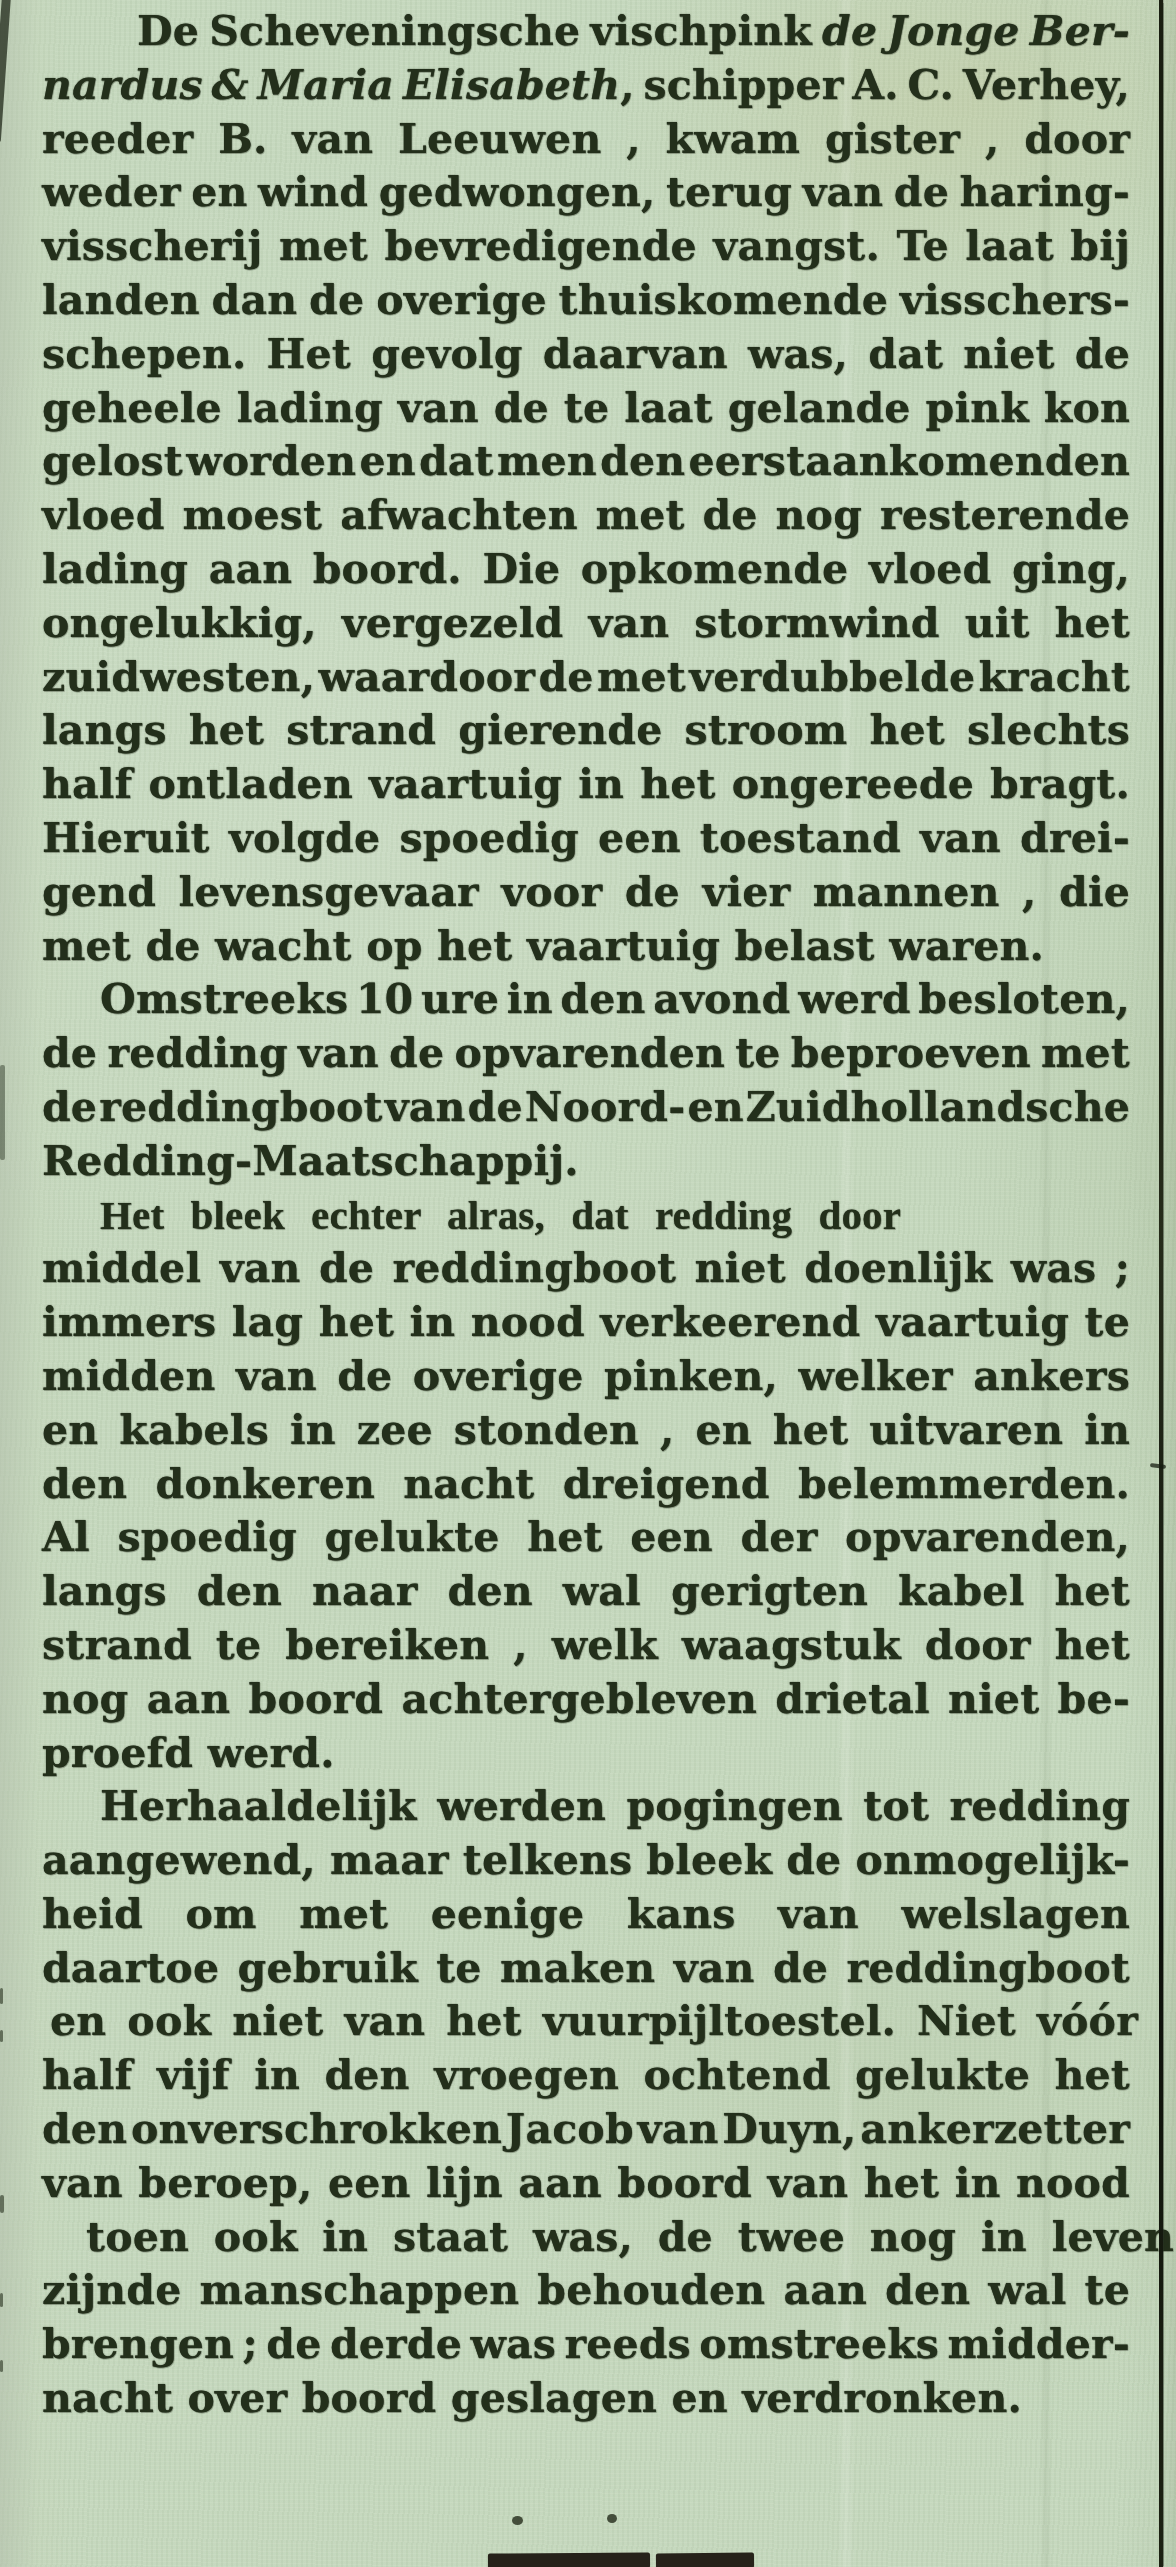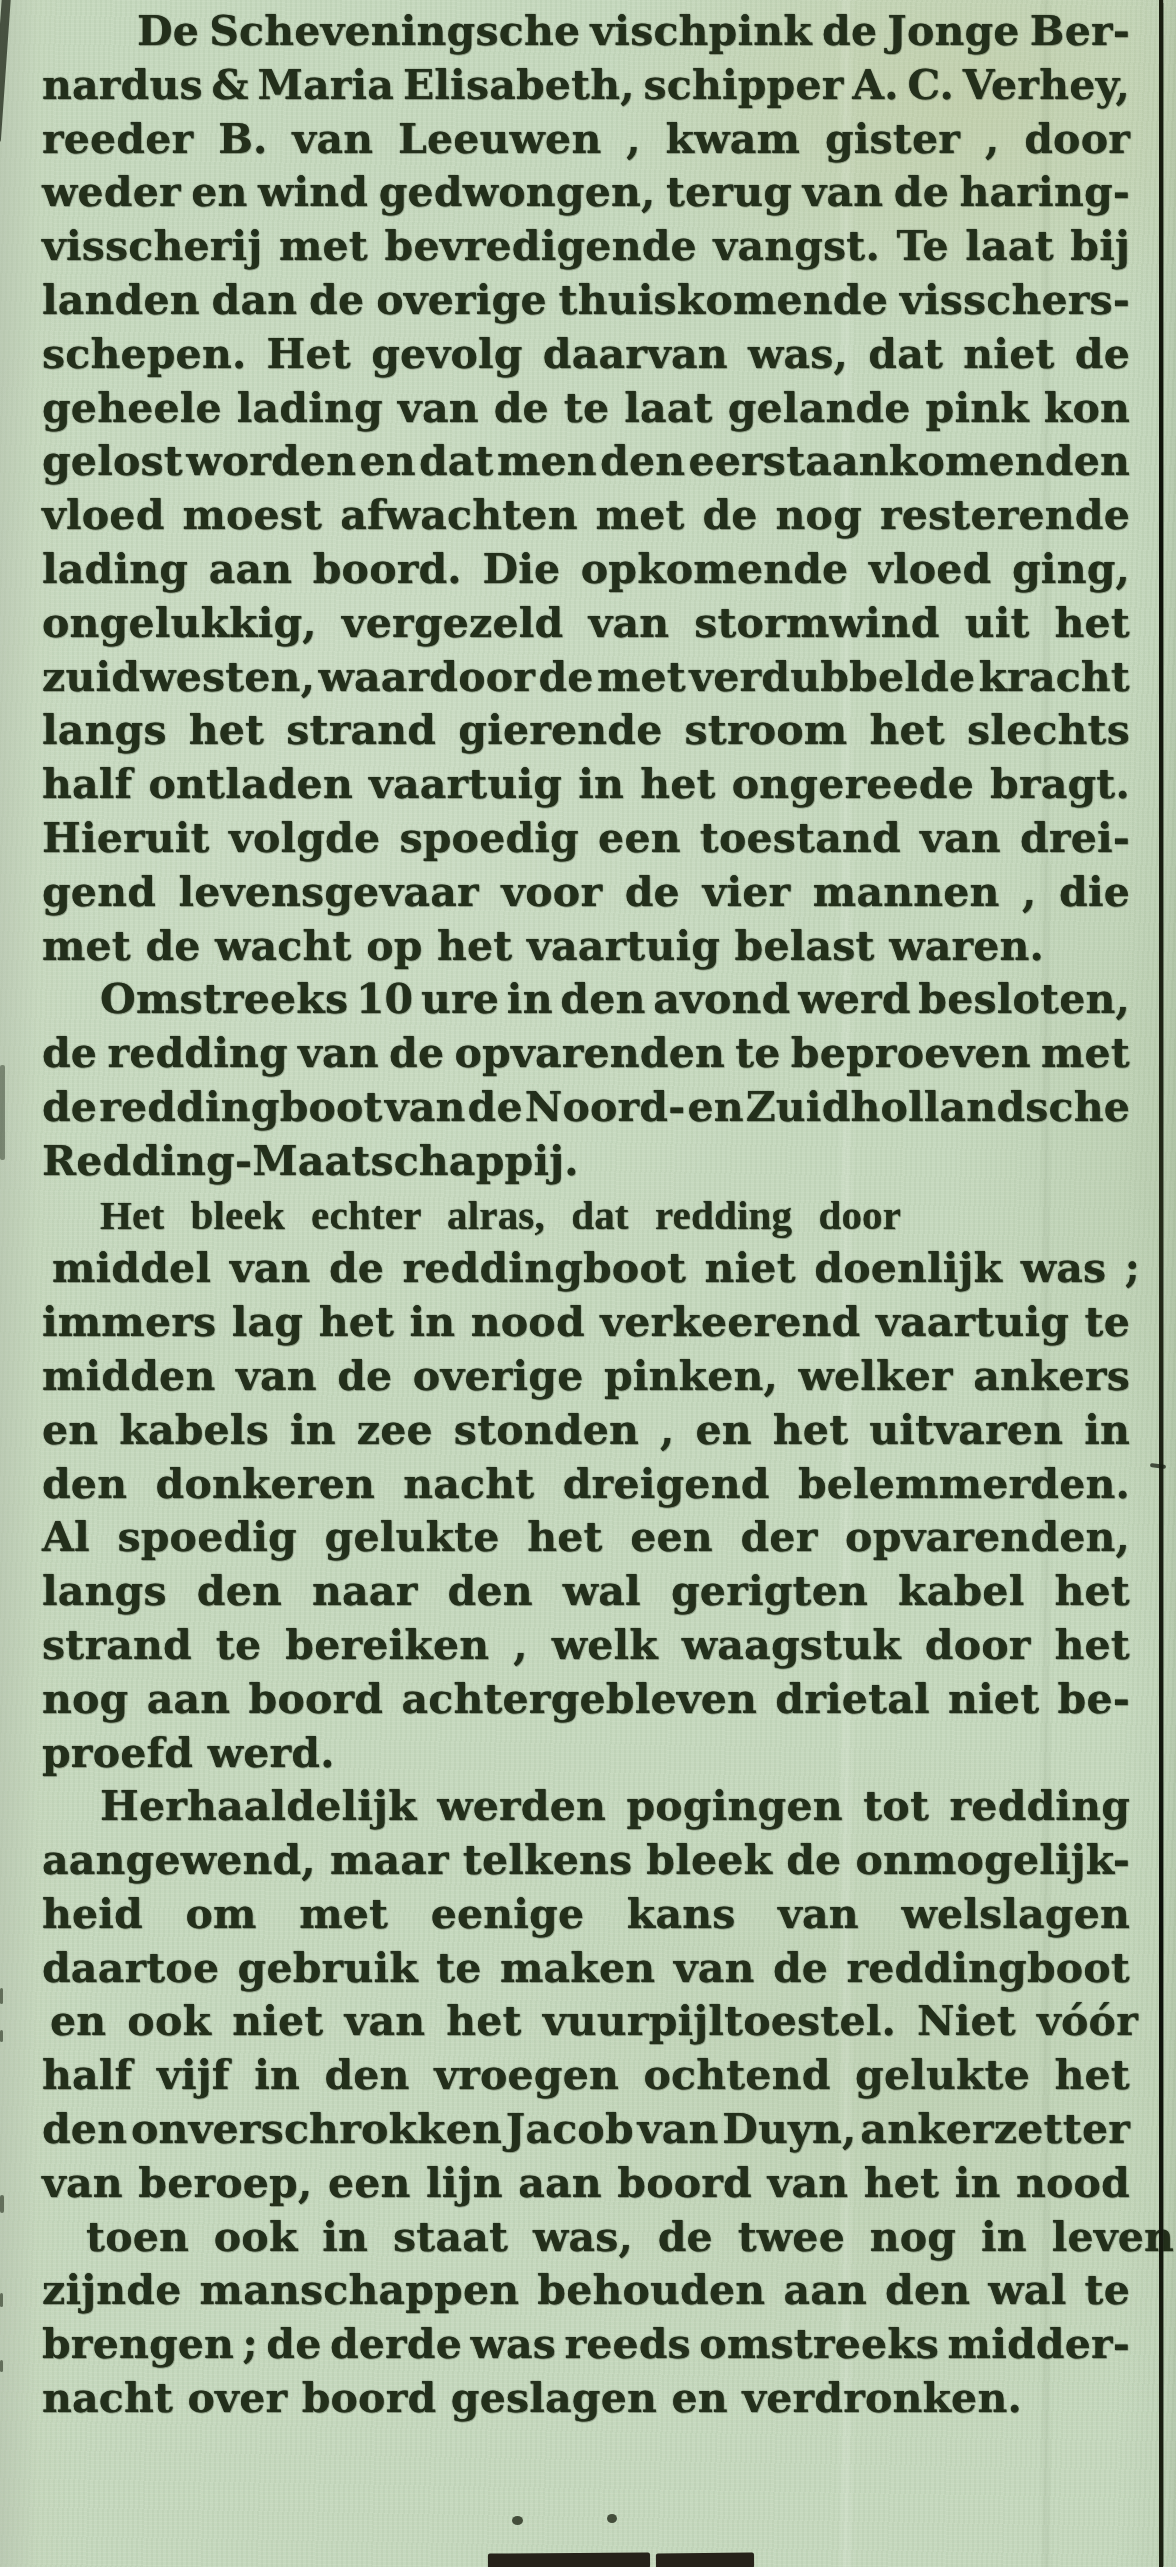--- a/index.html
+++ b/index.html
@@ -21,21 +21,21 @@
   .column{
     position:absolute;left:42px;top:5px;width:1088px;
     color:#232f1b;
     filter:blur(0.3px);
   }
   .line{
     font-size:41px;line-height:53.8px;font-weight:700;
     white-space:nowrap;letter-spacing:0.2px;
     text-shadow:0 0 1.2px rgba(30,40,24,0.85), 0.7px 0.9px 0.5px rgba(30,40,24,0.25);
   }
-  .it{}
+  .it{font-style:italic;}
   .rule{
     position:absolute;left:1159px;top:0;width:4px;height:2567px;
     background:linear-gradient(180deg,#1a1f11 0%,#0e120a 22%,#252b1a 48%,#0d110b 75%,#1c2113 100%);
     box-shadow:0.5px 0 1px rgba(40,50,35,0.5);
   }
   .rule-tick{
     position:absolute;left:1150px;top:1464px;width:16px;height:4px;
     background:rgba(22,28,16,0.75);border-radius:2px;transform:rotate(8deg);
   }
   .ink-bar{
@@ -88,21 +88,21 @@
         <div class="line end"><span class="lw"><span>met de wacht op het vaartuig belast waren.</span></span></div>
       </div>
       <div class="para">
         <div class="line just" style="padding-left: 58px;"><span class="lw" style="word-spacing: -6.76px;"><span>Omstreeks 10 ure in den avond werd besloten,</span></span></div>
         <div class="line just"><span class="lw" style="word-spacing: -4.25px;"><span>de redding van de opvarenden te beproeven met</span></span></div>
         <div class="line just"><span class="lw" style="word-spacing: -12.46px;"><span>de reddingboot van de Noord- en Zuidhollandsche</span></span></div>
         <div class="line end"><span class="lw"><span>Redding-Maatschappij.</span></span></div>
       </div>
       <div class="para">
         <div class="line just" style="padding-left: 58px; font-family: Liberation Serif, serif;"><span class="lw" style="word-spacing: 15.73px;"><span>Het bleek echter alras, dat redding door</span></span></div>
-        <div class="line just"><span class="lw" style="word-spacing: 4px; margin-left: 10px;"><span>middel van de reddingboot niet doenlijk was ;</span></span></div>
+        <div class="line just"><span class="lw" style="word-spacing: 4px;"><span>middel van de reddingboot niet doenlijk was ;</span></span></div>
         <div class="line just"><span class="lw" style="word-spacing: 0.99px;"><span>immers lag het in nood verkeerend vaartuig te</span></span></div>
         <div class="line just"><span class="lw" style="word-spacing: 6.03px;"><span>midden van de overige pinken, welker ankers</span></span></div>
         <div class="line just"><span class="lw" style="word-spacing: 6.56px;"><span>en kabels in zee stonden , en het uitvaren in</span></span></div>
         <div class="line just"><span class="lw" style="word-spacing: 13.89px;"><span>den donkeren nacht dreigend belemmerden.</span></span></div>
         <div class="line just"><span class="lw" style="word-spacing: 13.17px;"><span>Al spoedig gelukte het een der opvarenden,</span></span></div>
         <div class="line just"><span class="lw" style="word-spacing: 15.64px;"><span>langs den naar den wal gerigten kabel het</span></span></div>
         <div class="line just"><span class="lw" style="word-spacing: 9.53px;"><span>strand te bereiken , welk waagstuk door het</span></span></div>
         <div class="line just"><span class="lw" style="word-spacing: 3.83px;"><span>nog aan boord achtergebleven drietal niet be-</span></span></div>
         <div class="line end"><span class="lw"><span>proefd werd.</span></span></div>
       </div>

